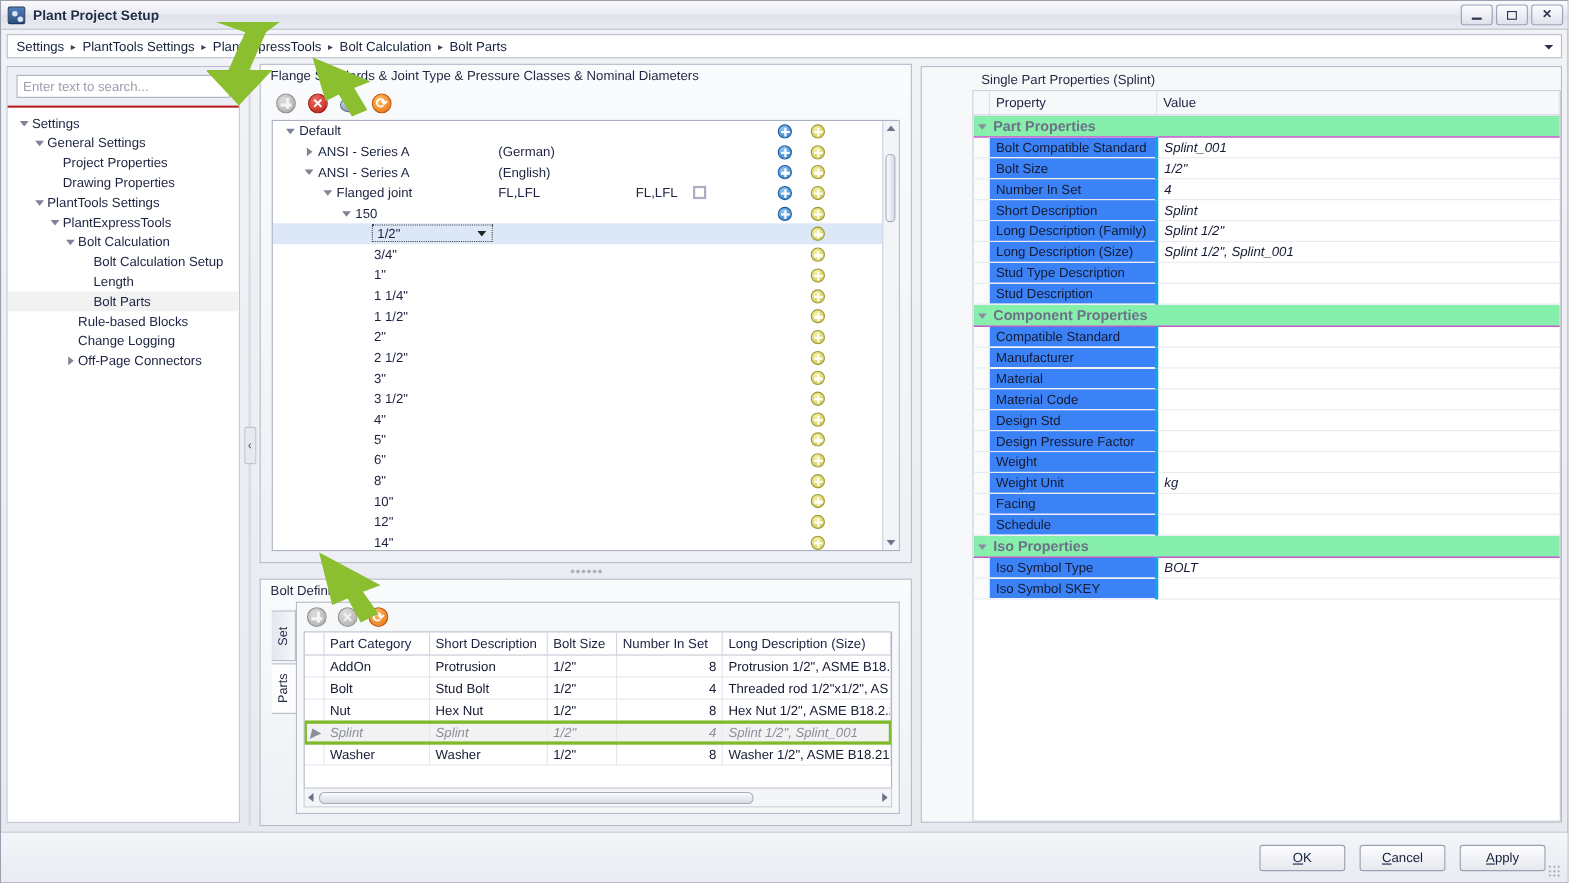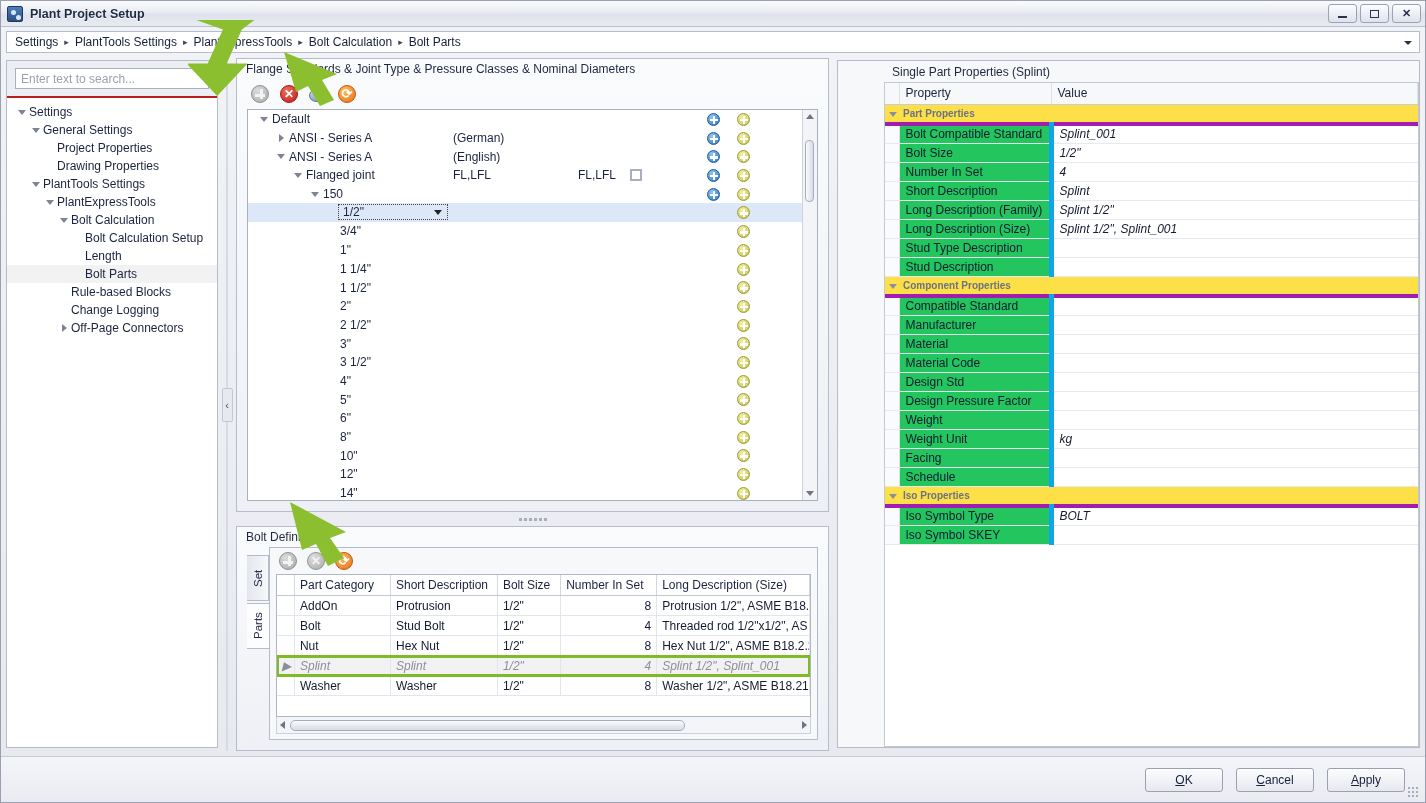--- a/index.html
+++ b/index.html
@@ -232,25 +232,25 @@
   }
   .rp-title{ height:21px; flex:0 0 21px; padding:4px 0 0 8px; font-size:12px; color:#1f2740;}
   .propgrid{ flex:1 1 auto; background:#fff; border:1px solid #c3c8d4; margin:0; overflow:hidden;}
   table.props{ border-collapse:collapse; width:100%; table-layout:fixed; font-size:12px;}
   table.props th{
     font-weight:normal; text-align:left; background:#f7f8fa;
     border-bottom:1px solid #c7ccd8; border-right:1px solid #dde1e9;
     padding:3px 6px; height:21px; color:#1b2240;
   }
   table.props td{ height:19px; padding:1px 6px; border-bottom:1px solid #e6e9ef; color:#141a32; overflow:hidden; white-space:nowrap;}
-  td.pname{ border-right:5px solid #0ea5e9; background:#22c55e;}
+  td.pname{ border-right:3px solid #0ea5e9; background:#3b82f6;}
   td.pval{ color:#7d808d; font-style:italic;}
   tr.cat td{
-    background:#fde047; color:#6b7186; font-weight:bold; font-size:10px;
-    border-bottom:4px solid #a21caf; height:20px; padding-left:4px;
+    background:#86efac; color:#6b7186; font-weight:bold; font-size:13px;
+    border-bottom:1px solid #a21caf; height:20px; padding-left:4px;
   }
   .cat-tri{ display:inline-block; width:0;height:0;border-left:4px solid transparent;border-right:4px solid transparent;border-top:5px solid #8a8f9f; vertical-align:middle;}
   .pgutter{ width:14px; }
 
   
   .footer{
     flex:0 0 46px; height:46px; border-top:1px solid #c6cbd7;
     background:linear-gradient(#f4f5f9,#e9ebf1);
     display:flex; align-items:center; justify-content:flex-end; padding-right:20px; gap:13px;
   }

